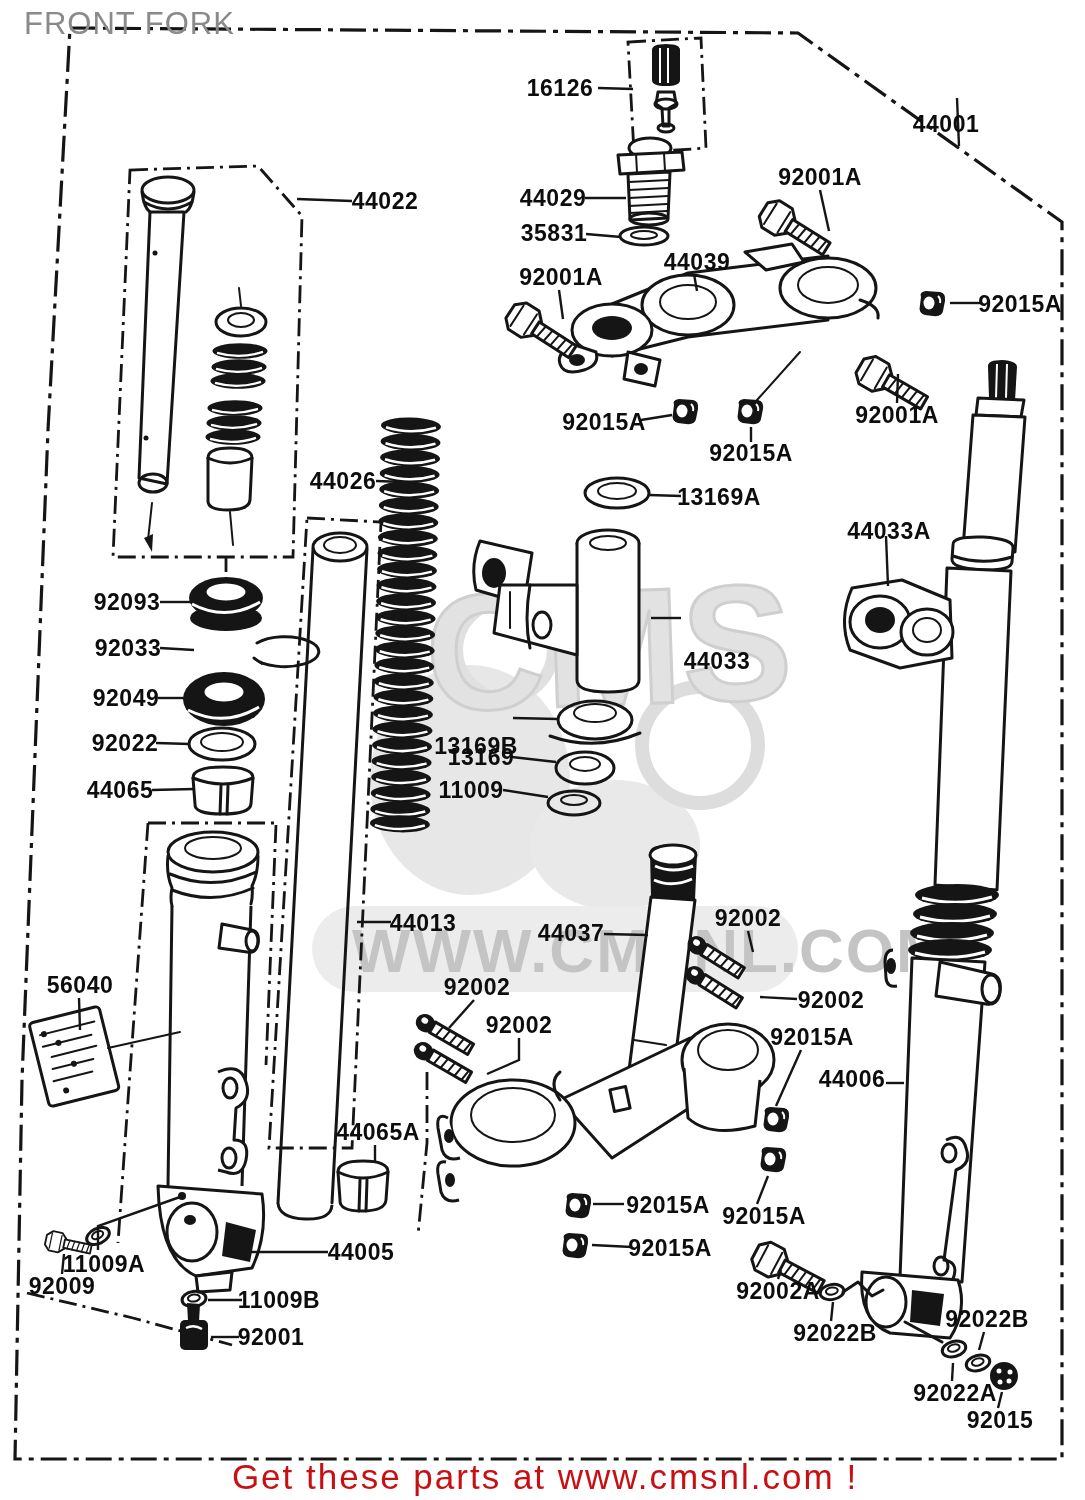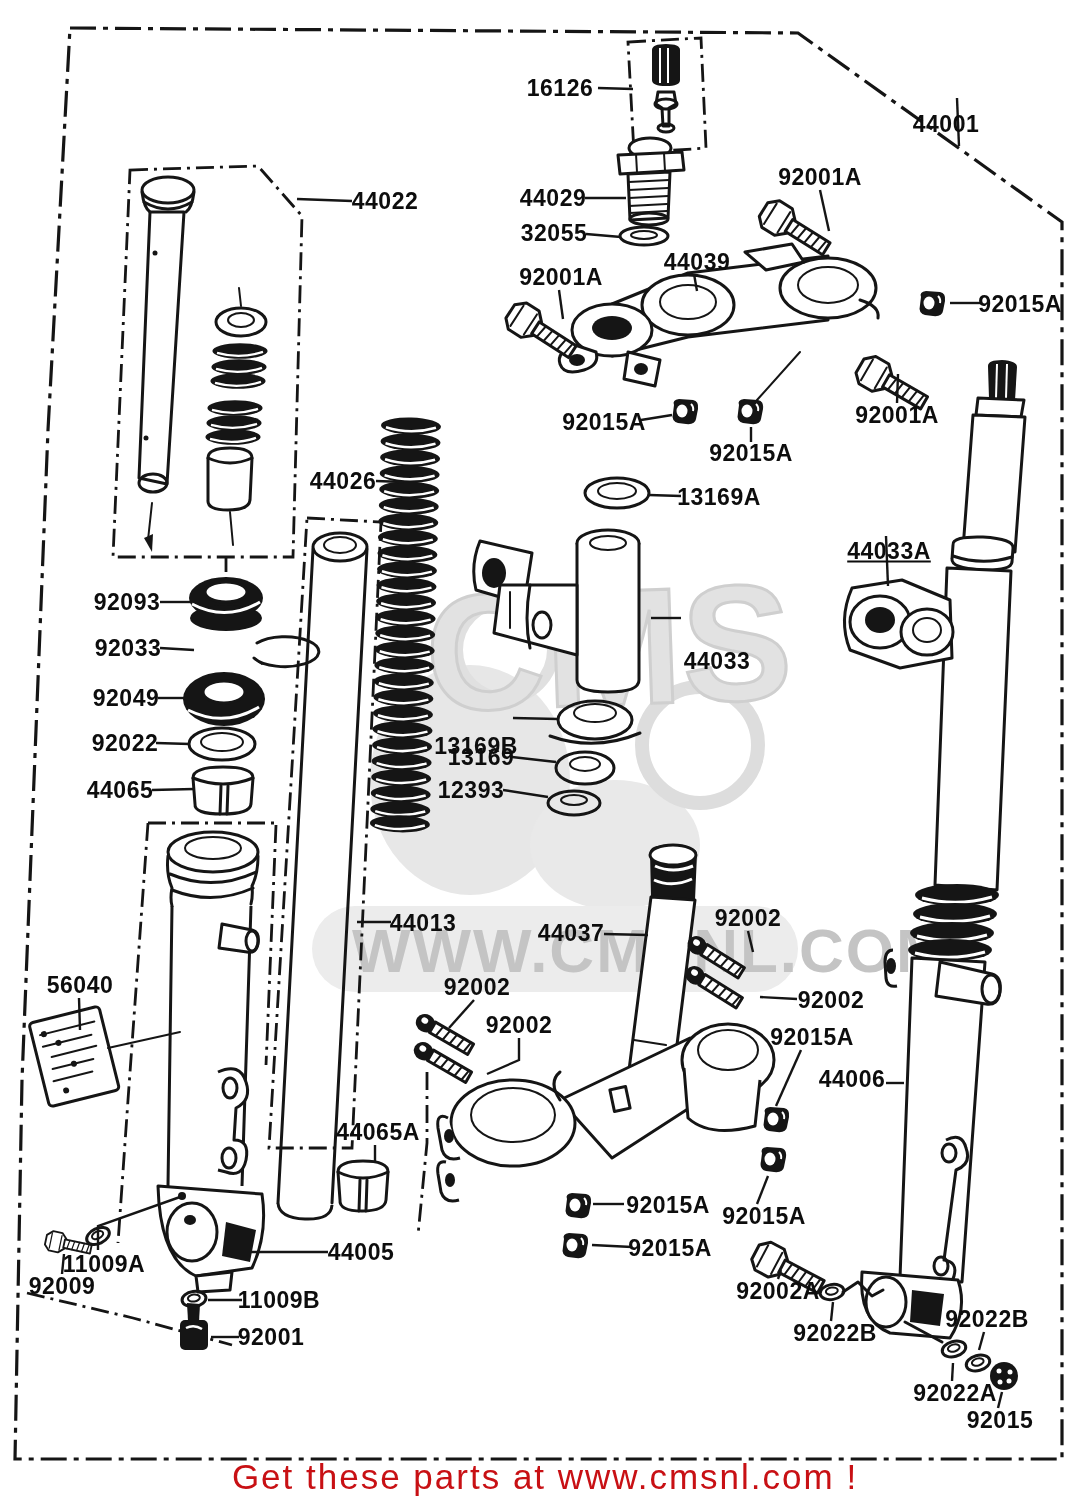--- a/index.html
+++ b/index.html
@@ -411,45 +411,46 @@
         <polyline points="242,1300 208,1300" class="leader"></polyline>
         <polyline points="239,1337 211,1337" class="leader"></polyline>
         <polyline points="778,1279 781,1270" class="leader"></polyline>
         <polyline points="831,1321 833,1302" class="leader"></polyline>
         <polyline points="984,1332 979,1350" class="leader"></polyline>
         <polyline points="952,1381 953,1363" class="leader"></polyline>
         <polyline points="998,1408 1002,1392" class="leader"></polyline>
       </g>
 </svg>
 
+<div id="title">FRONT FORK</div>
 <div id="label-layer">
       <div class="part-label" style="left: 560px; top: 88px;">16126</div>
       <div class="part-label" style="left: 946px; top: 83px; margin-top: 41px;">44001</div>
       <div class="part-label" style="left: 385px; top: 201px;">44022</div>
       <div class="part-label" style="left: 820px; top: 177px;">92001A</div>
       <div class="part-label" style="left: 553px; top: 198px;">44029</div>
-      <div class="part-label" style="left: 554px; top: 233px;">32055</div>
+      <div class="part-label" style="left: 554px; top: 233px;">35831</div>
       <div class="part-label" style="left: 561px; top: 277px;">92001A</div>
       <div class="part-label" style="left: 697px; top: 262px;">44039</div>
       <div class="part-label" style="left: 1020px; top: 304px;">92015A</div>
       <div class="part-label" style="left: 897px; top: 415px;">92001A</div>
       <div class="part-label" style="left: 604px; top: 422px;">92015A</div>
       <div class="part-label" style="left: 751px; top: 453px;">92015A</div>
       <div class="part-label" style="left: 719px; top: 497px;">13169A</div>
-      <div class="part-label" style="left: 889px; top: 551px; text-decoration: underline;">44033A</div>
+      <div class="part-label" style="left: 889px; top: 531px;">44033A</div>
       <div class="part-label" style="left: 127px; top: 602px;">92093</div>
       <div class="part-label" style="left: 128px; top: 648px;">92033</div>
       <div class="part-label" style="left: 126px; top: 698px;">92049</div>
       <div class="part-label" style="left: 125px; top: 743px;">92022</div>
       <div class="part-label" style="left: 120px; top: 790px;">44065</div>
       <div class="part-label" style="left: 343px; top: 481px;">44026</div>
       <div class="part-label" style="left: 717px; top: 618px; margin-top: 43px;">44033</div>
       <div class="part-label" style="left: 476px; top: 746px;">13169B</div>
       <div class="part-label" style="left: 481px; top: 757px;">13169</div>
-      <div class="part-label" style="left: 471px; top: 790px;">12393</div>
+      <div class="part-label" style="left: 471px; top: 790px;">11009</div>
       <div class="part-label" style="left: 423px; top: 923px; text-align: center;">44013</div>
       <div class="part-label" style="left: 571px; top: 933px;">44037</div>
       <div class="part-label" style="left: 477px; top: 987px;">92002</div>
       <div class="part-label" style="left: 519px; top: 1025px;">92002</div>
       <div class="part-label" style="left: 748px; top: 918px;">92002</div>
       <div class="part-label" style="left: 831px; top: 1000px;">92002</div>
       <div class="part-label" style="left: 80px; top: 985px; text-align: right;">56040</div>
       <div class="part-label" style="left: 812px; top: 1037px;">92015A</div>
       <div class="part-label" style="left: 852px; top: 1079px;">44006</div>
       <div class="part-label" style="left: 378px; top: 1132px;">44065A</div>

